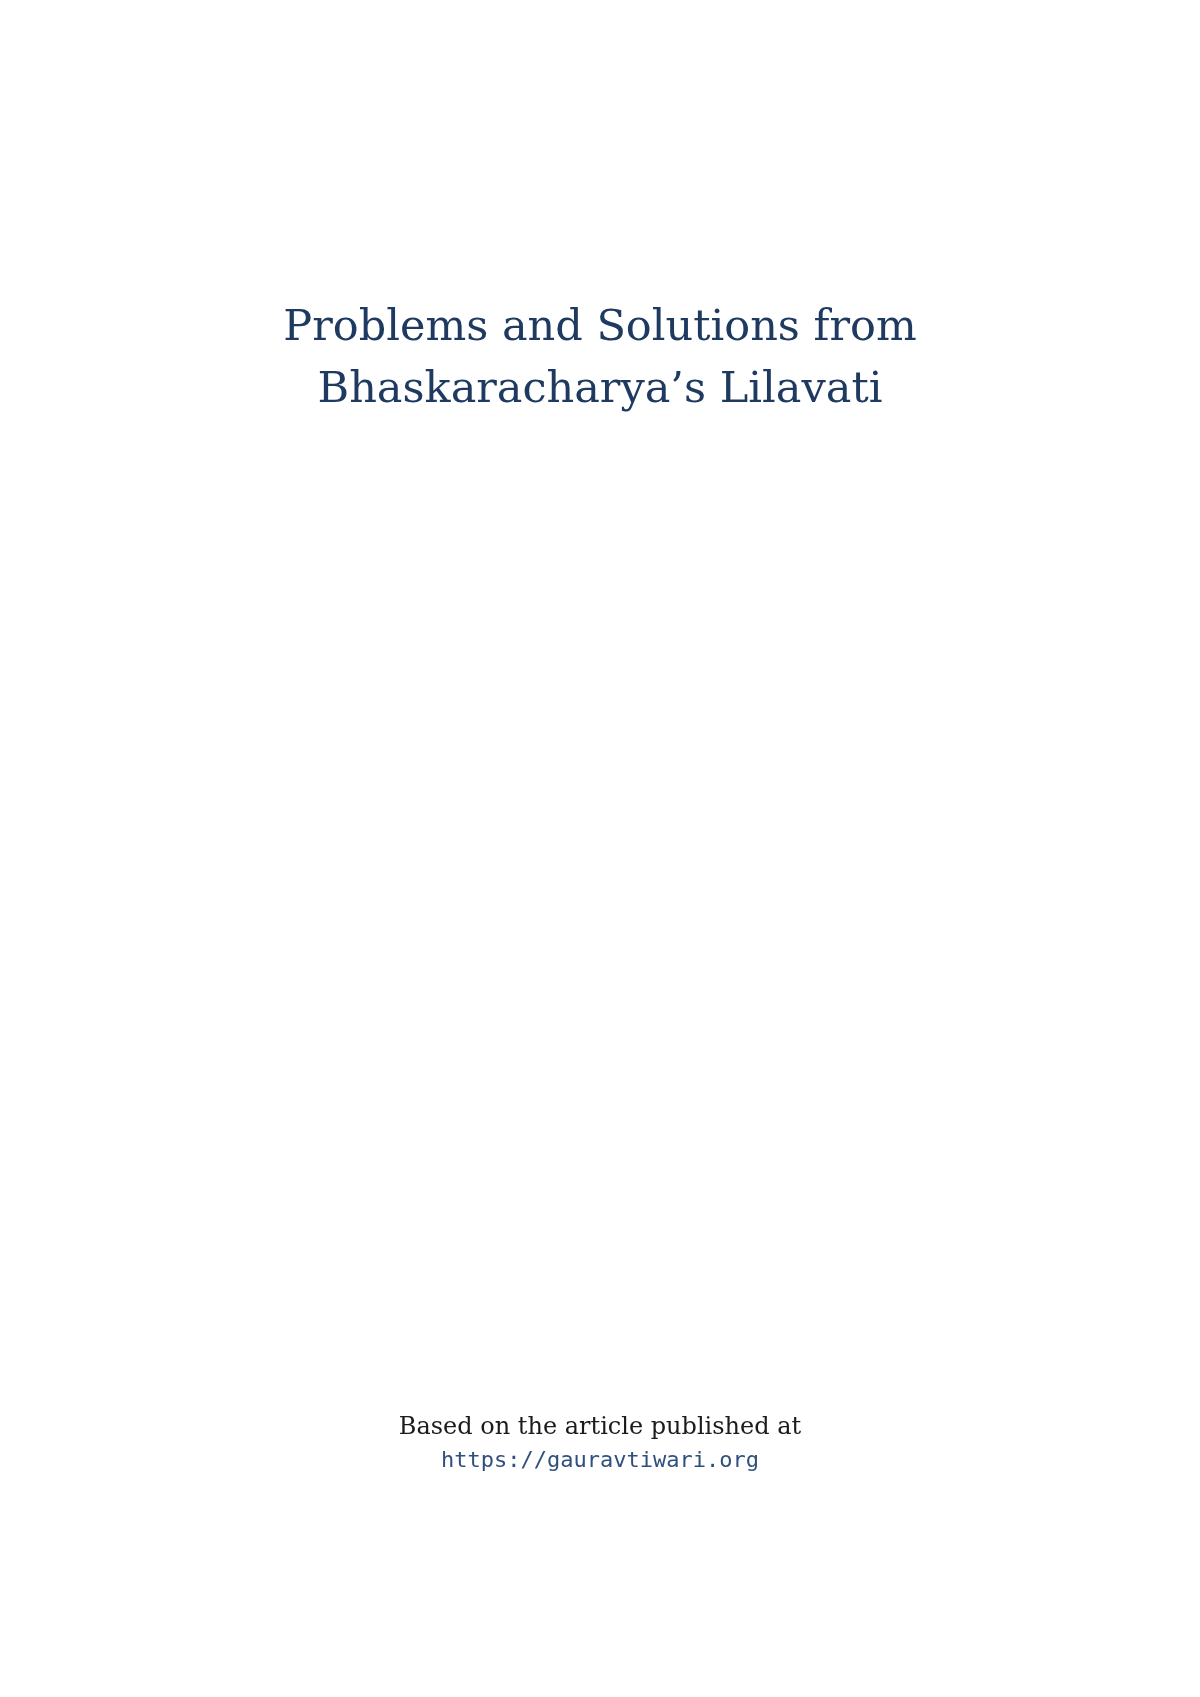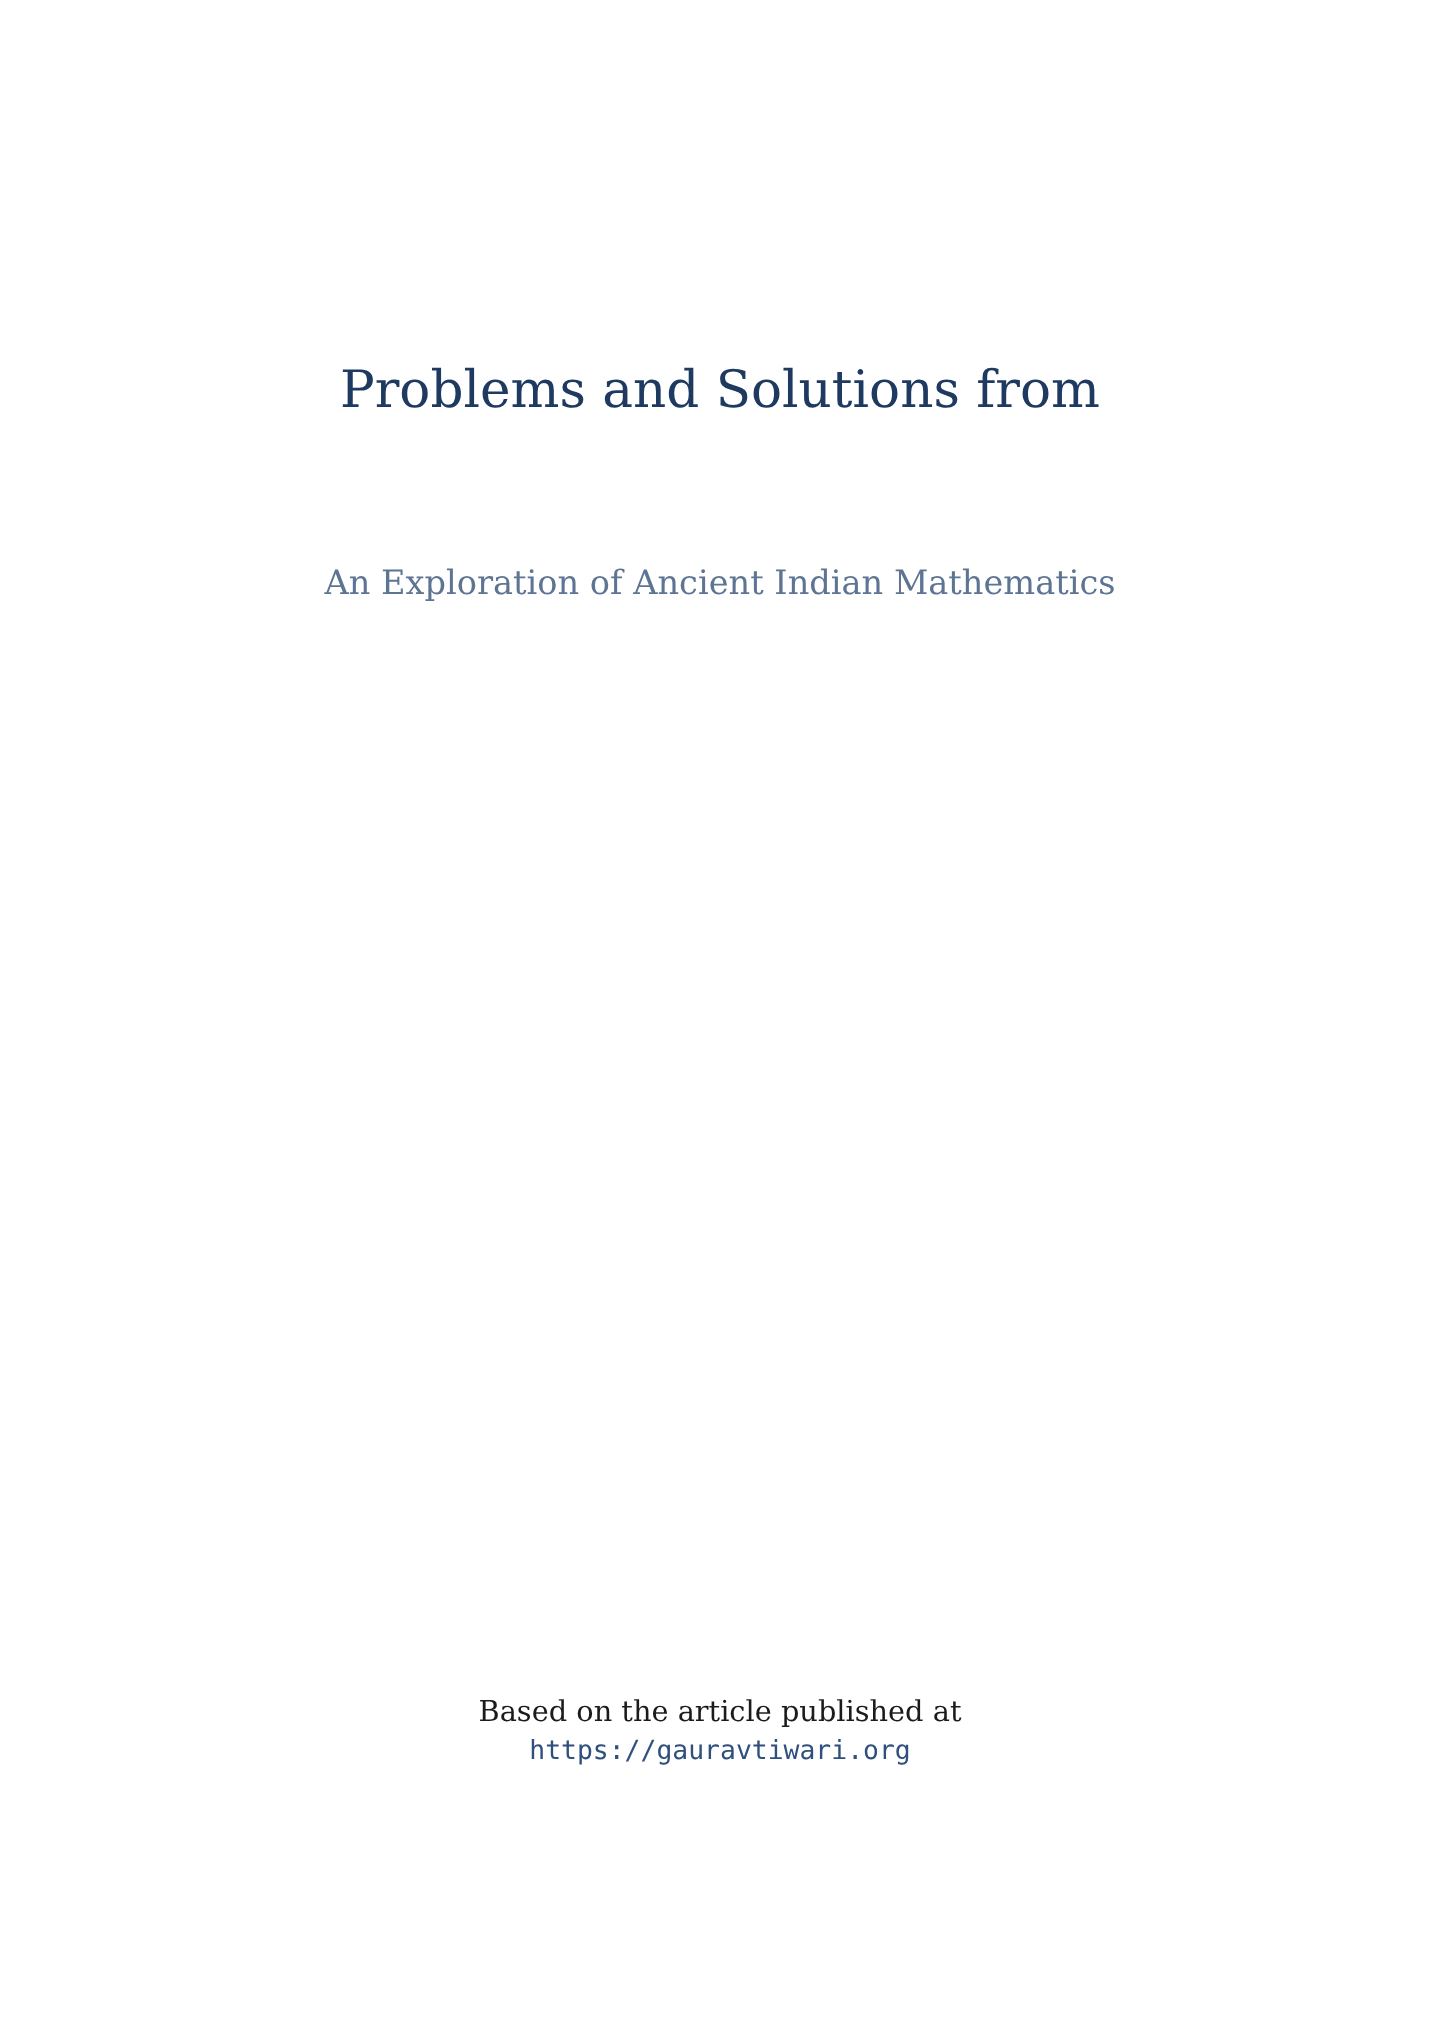--- a/index.html
+++ b/index.html
@@ -86,23 +86,23 @@
     color: var(--color-text, #1b1b1b);
   }
 </style>
 </head>
 <body>
 
 <div class="page">
 
   <h1 class="centered doc-title">
     <span>Problems and Solutions from</span><br>
+    <span>Bhaskaracharya’s Lilavati</span>
   </h1>
 
-  <h2 class="centered doc-subtitle">An Exploration of Ancient Indian Mathematics</h2>
 
 
   <div class="centered doc-quote">
     <br>
     <br>
   </div>
 
 
   <div class="centered footer-url">
     <a href="#">https://gauravtiwari.org</a>

